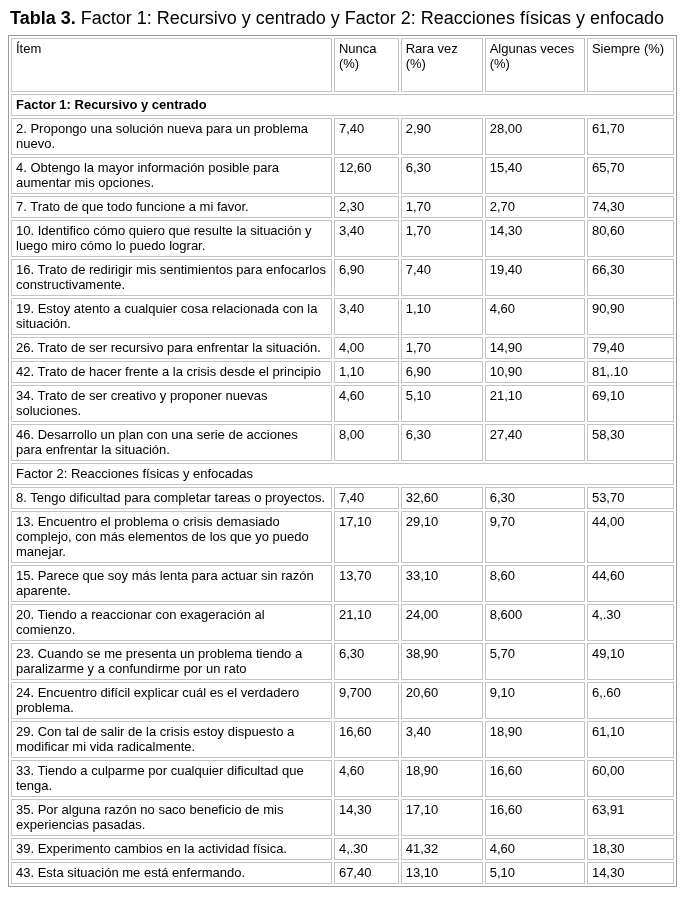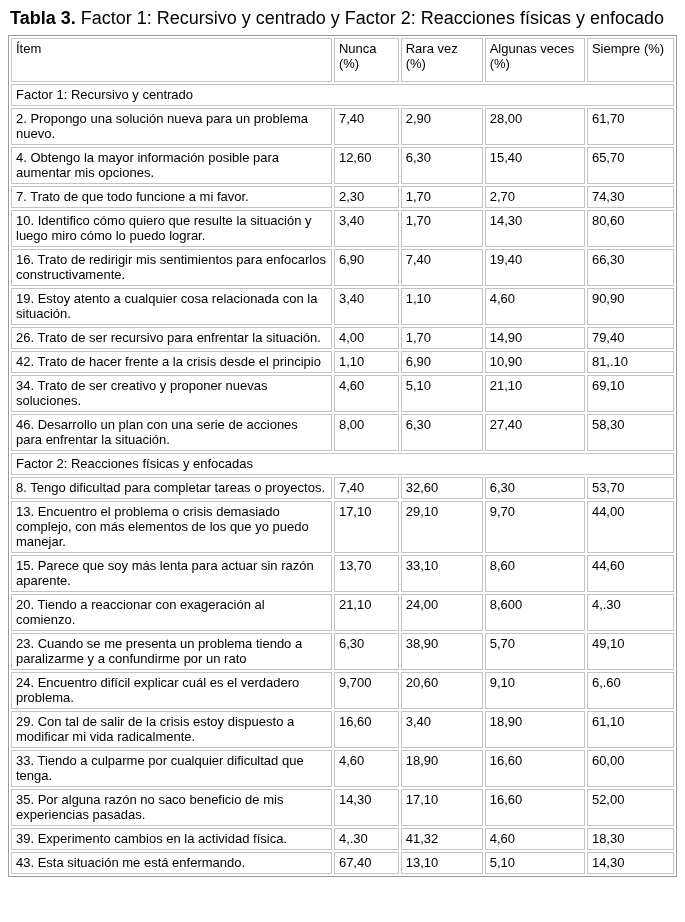--- a/index.html
+++ b/index.html
@@ -32,23 +32,23 @@
     border: 1px solid #c3c3c3;
     vertical-align: top;
     text-align: left;
     font-size: 13px;
     line-height: 15px;
     font-weight: normal;
     padding: 2px 4px 3px 4px;
     overflow: hidden;
     word-wrap: break-word;
   }
-  thead th { padding-bottom: 10px; }
+  thead th { padding-bottom: 20px; }
   td.section-cell { padding-top: 2px; padding-bottom: 3px; }
-  td.section-cell.bold { font-weight: normal; }
+  td.section-cell.bold { font-weight: bold; }
   td.item-cell { }
   td.value-cell { }
 </style>
 </head>
 <body>
 
 <div class="page">
 
   <p class="caption"><b>Tabla 3.</b><span> Factor 1: Recursivo y centrado y Factor 2: Reacciones físicas y enfocado</span></p>
 
@@ -200,21 +200,21 @@
           <td class="value-cell">4,60</td>
           <td class="value-cell">18,90</td>
           <td class="value-cell">16,60</td>
           <td class="value-cell">60,00</td>
         </tr>
         <tr>
           <td class="item-cell">35. Por alguna razón no saco beneficio de mis experiencias pasadas.</td>
           <td class="value-cell">14,30</td>
           <td class="value-cell">17,10</td>
           <td class="value-cell">16,60</td>
-          <td class="value-cell">52,00</td>
+          <td class="value-cell">63,91</td>
         </tr>
         <tr>
           <td class="item-cell">39. Experimento cambios en la actividad física.</td>
           <td class="value-cell">4,.30</td>
           <td class="value-cell">41,32</td>
           <td class="value-cell">4,60</td>
           <td class="value-cell">18,30</td>
         </tr>
         <tr>
           <td class="item-cell">43. Esta situación me está enfermando.</td>

